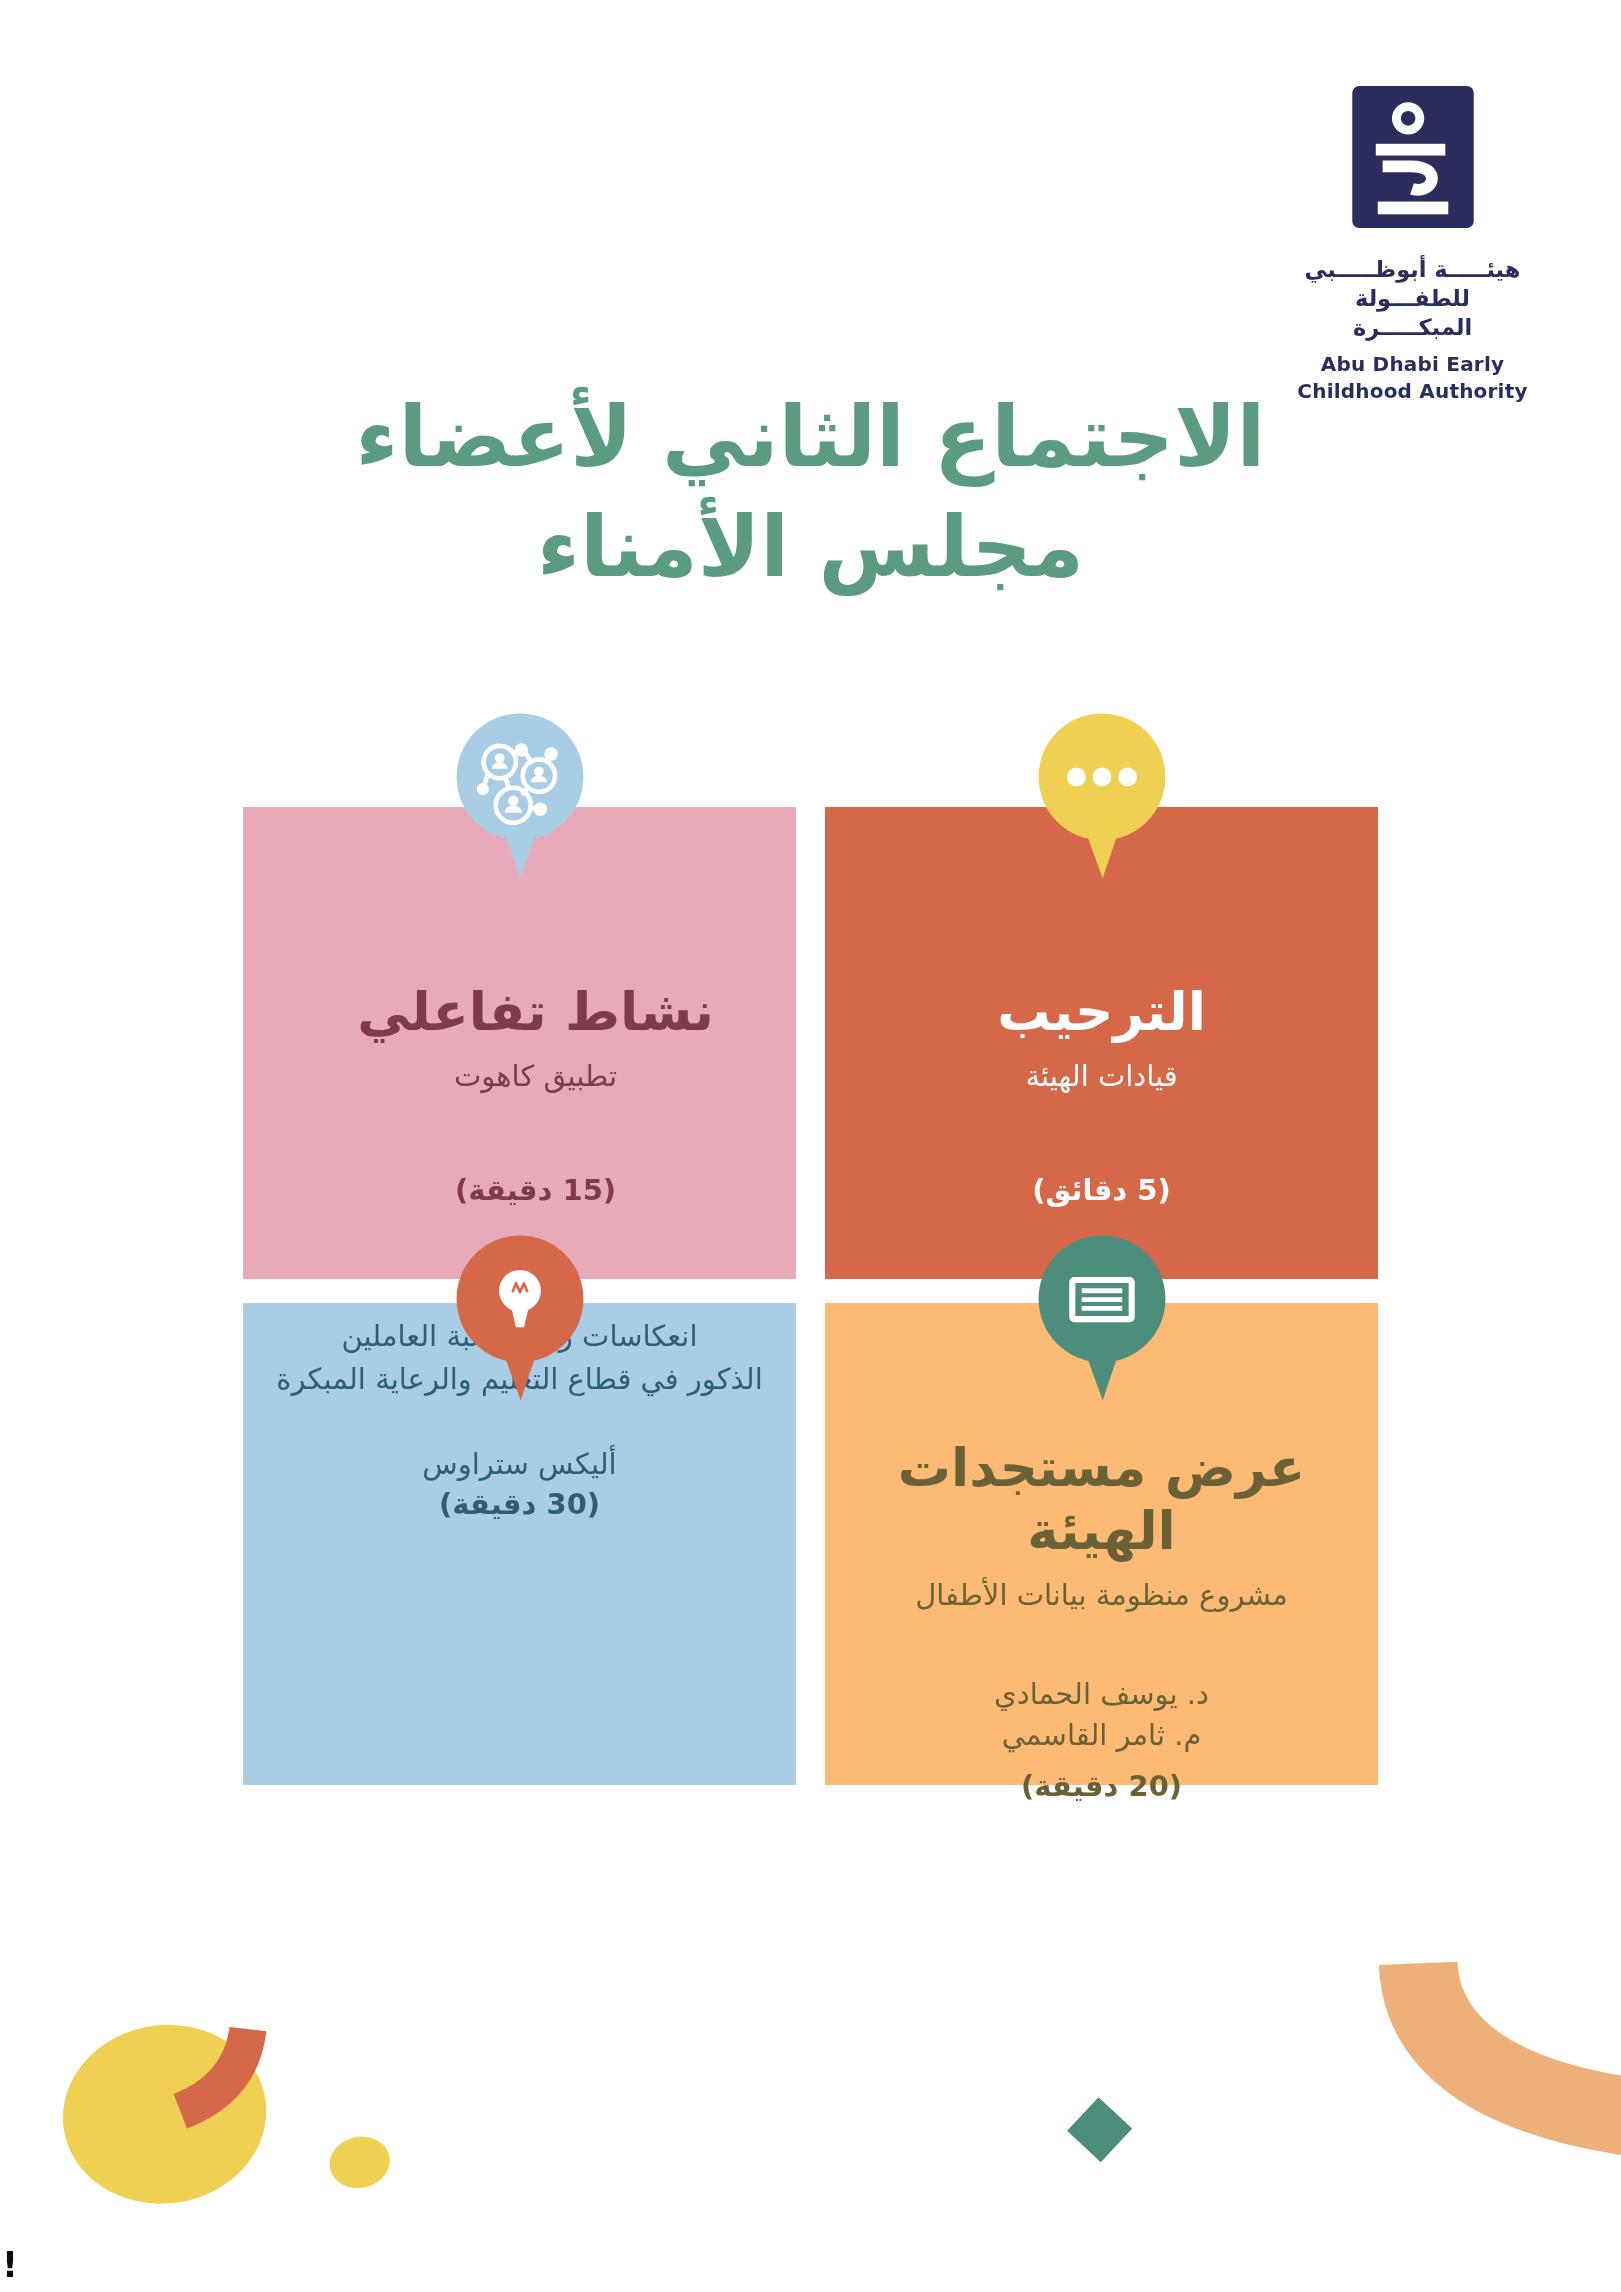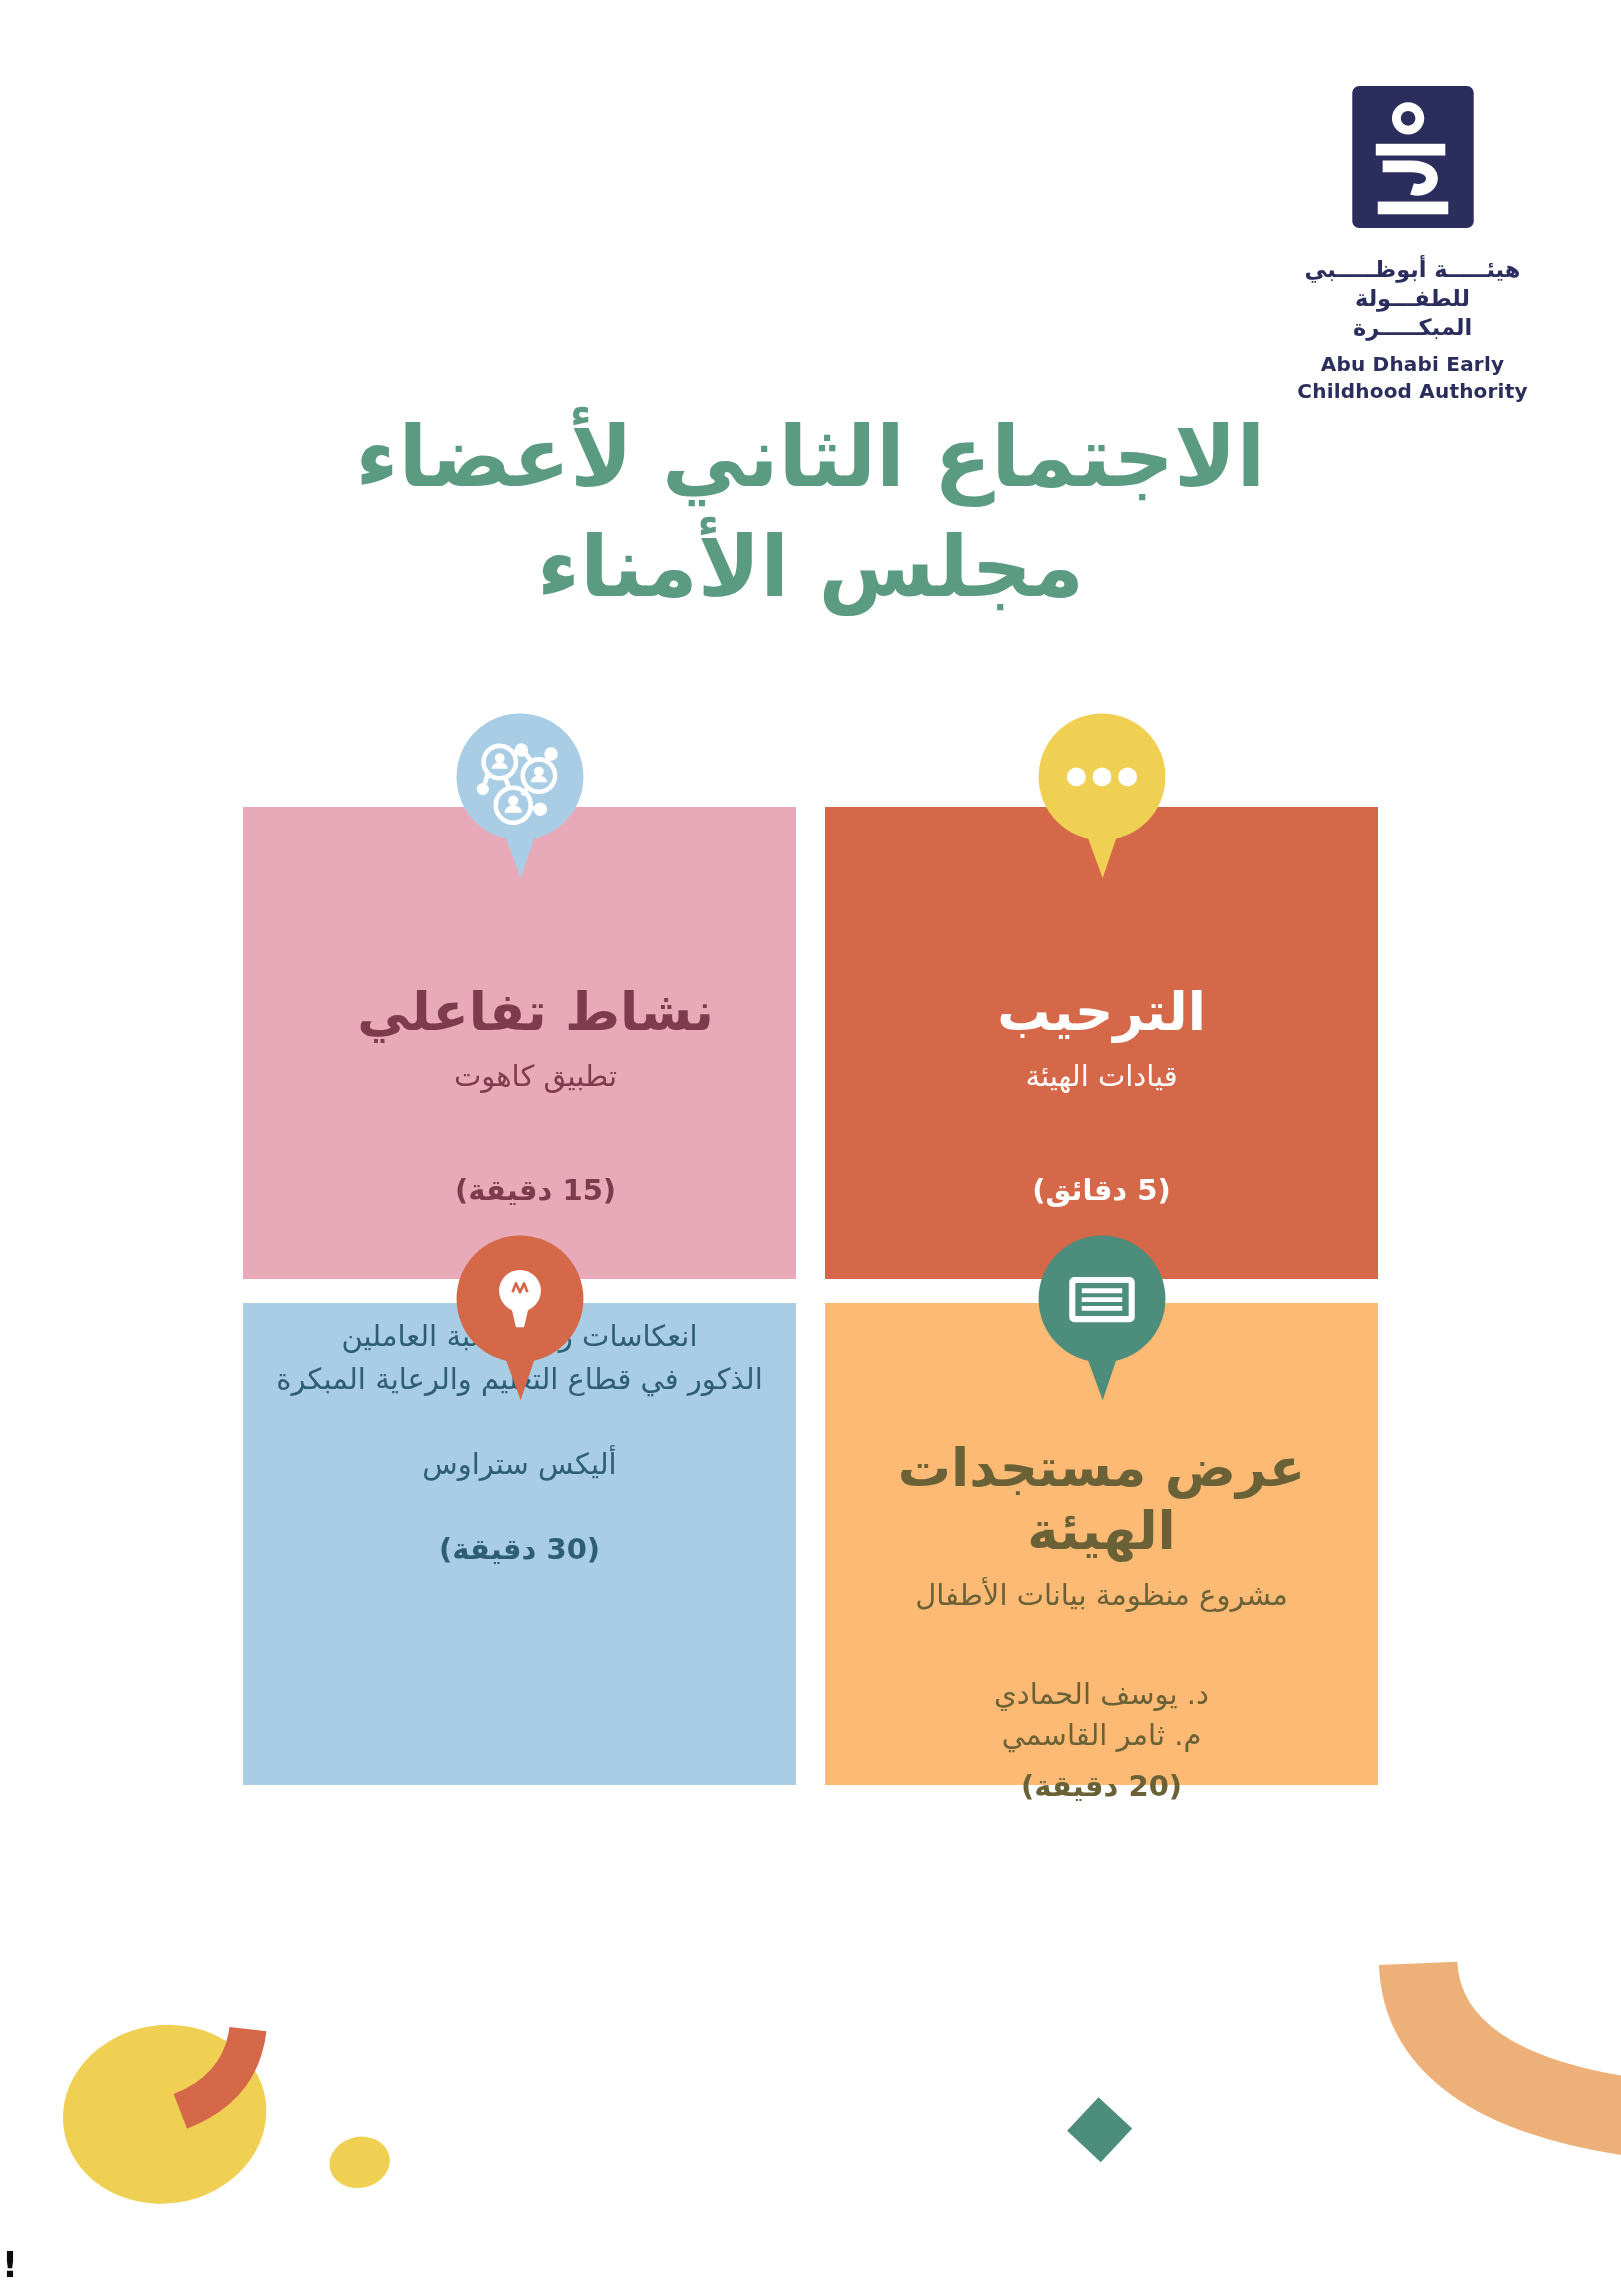--- a/index.html
+++ b/index.html
@@ -16,21 +16,21 @@
   .logo-mark { display:block; margin:0 auto; }
   .logo-ar { direction:rtl; font-size:22.5px; font-weight:bold; line-height:29px; }
   .logo-ar.first { margin-top:27.4px; }
   .logo-en { font-size:20px; font-weight:bold; line-height:26.5px; letter-spacing:0.2px; }
   .logo-en.first { margin-top:8.8px; }
 
   
   .main-title {
     position:absolute; left:0; top:382px; width:1621px;
     direction:rtl; text-align:center;
-    font-size:84px; font-weight:bold; line-height:110px; color:#5a9b82;margin-top:20px;
+    font-size:84px; font-weight:bold; line-height:110px; color:#5a9b82;
   }
   .main-title span { display:block; }
 
   
   .card { position:absolute; direction:rtl; text-align:center; }
   .card-pink   { left:243px; top:807px;  width:553px; height:472px; background:#e8aab8; color:#7d3b4d;padding-left:32px; }
   .card-orange { left:825px; top:807px;  width:553px; height:472px; background:#d6684a; color:#ffffff; }
   .card-blue   { left:243px; top:1303px; width:553px; height:482px; background:#a8cde4; color:#2e5e76; }
   .card-yellow { left:825px; top:1303px; width:553px; height:482px; background:#fdba74; color:#6a6136; }
 
@@ -43,21 +43,21 @@
   .c-name  { font-size:29px; line-height:41px; }
   .c-dur   { font-size:29px; font-weight:bold; line-height:39px; }
 
   .card-orange .c-title, .card-pink .c-title { padding-top:173px; }
   .card-orange .c-dur,   .card-pink .c-dur   { margin-top:73px; }
 
   .card-yellow .c-title, .card-blue .c-title { padding-top:133px; }
   .card-yellow .c-names { margin-top:57px; }
   .card-yellow .c-dur   { margin-top:11px; }
   .card-blue   .c-name  { margin-top:43px; }
-  .card-blue   .c-dur   { margin-top:45px; }
+  .card-blue   .c-dur   { }
 
   
   .corner-mark { position:absolute; left:2px; top:2245px; font-size:35px; font-weight:bold; color:#0b0b0b; }
 </style>
 </head>
 <body>
 
 <div class="page">
 
   <svg class="deco" width="1621" height="2293" viewBox="0 0 1654 2339">

